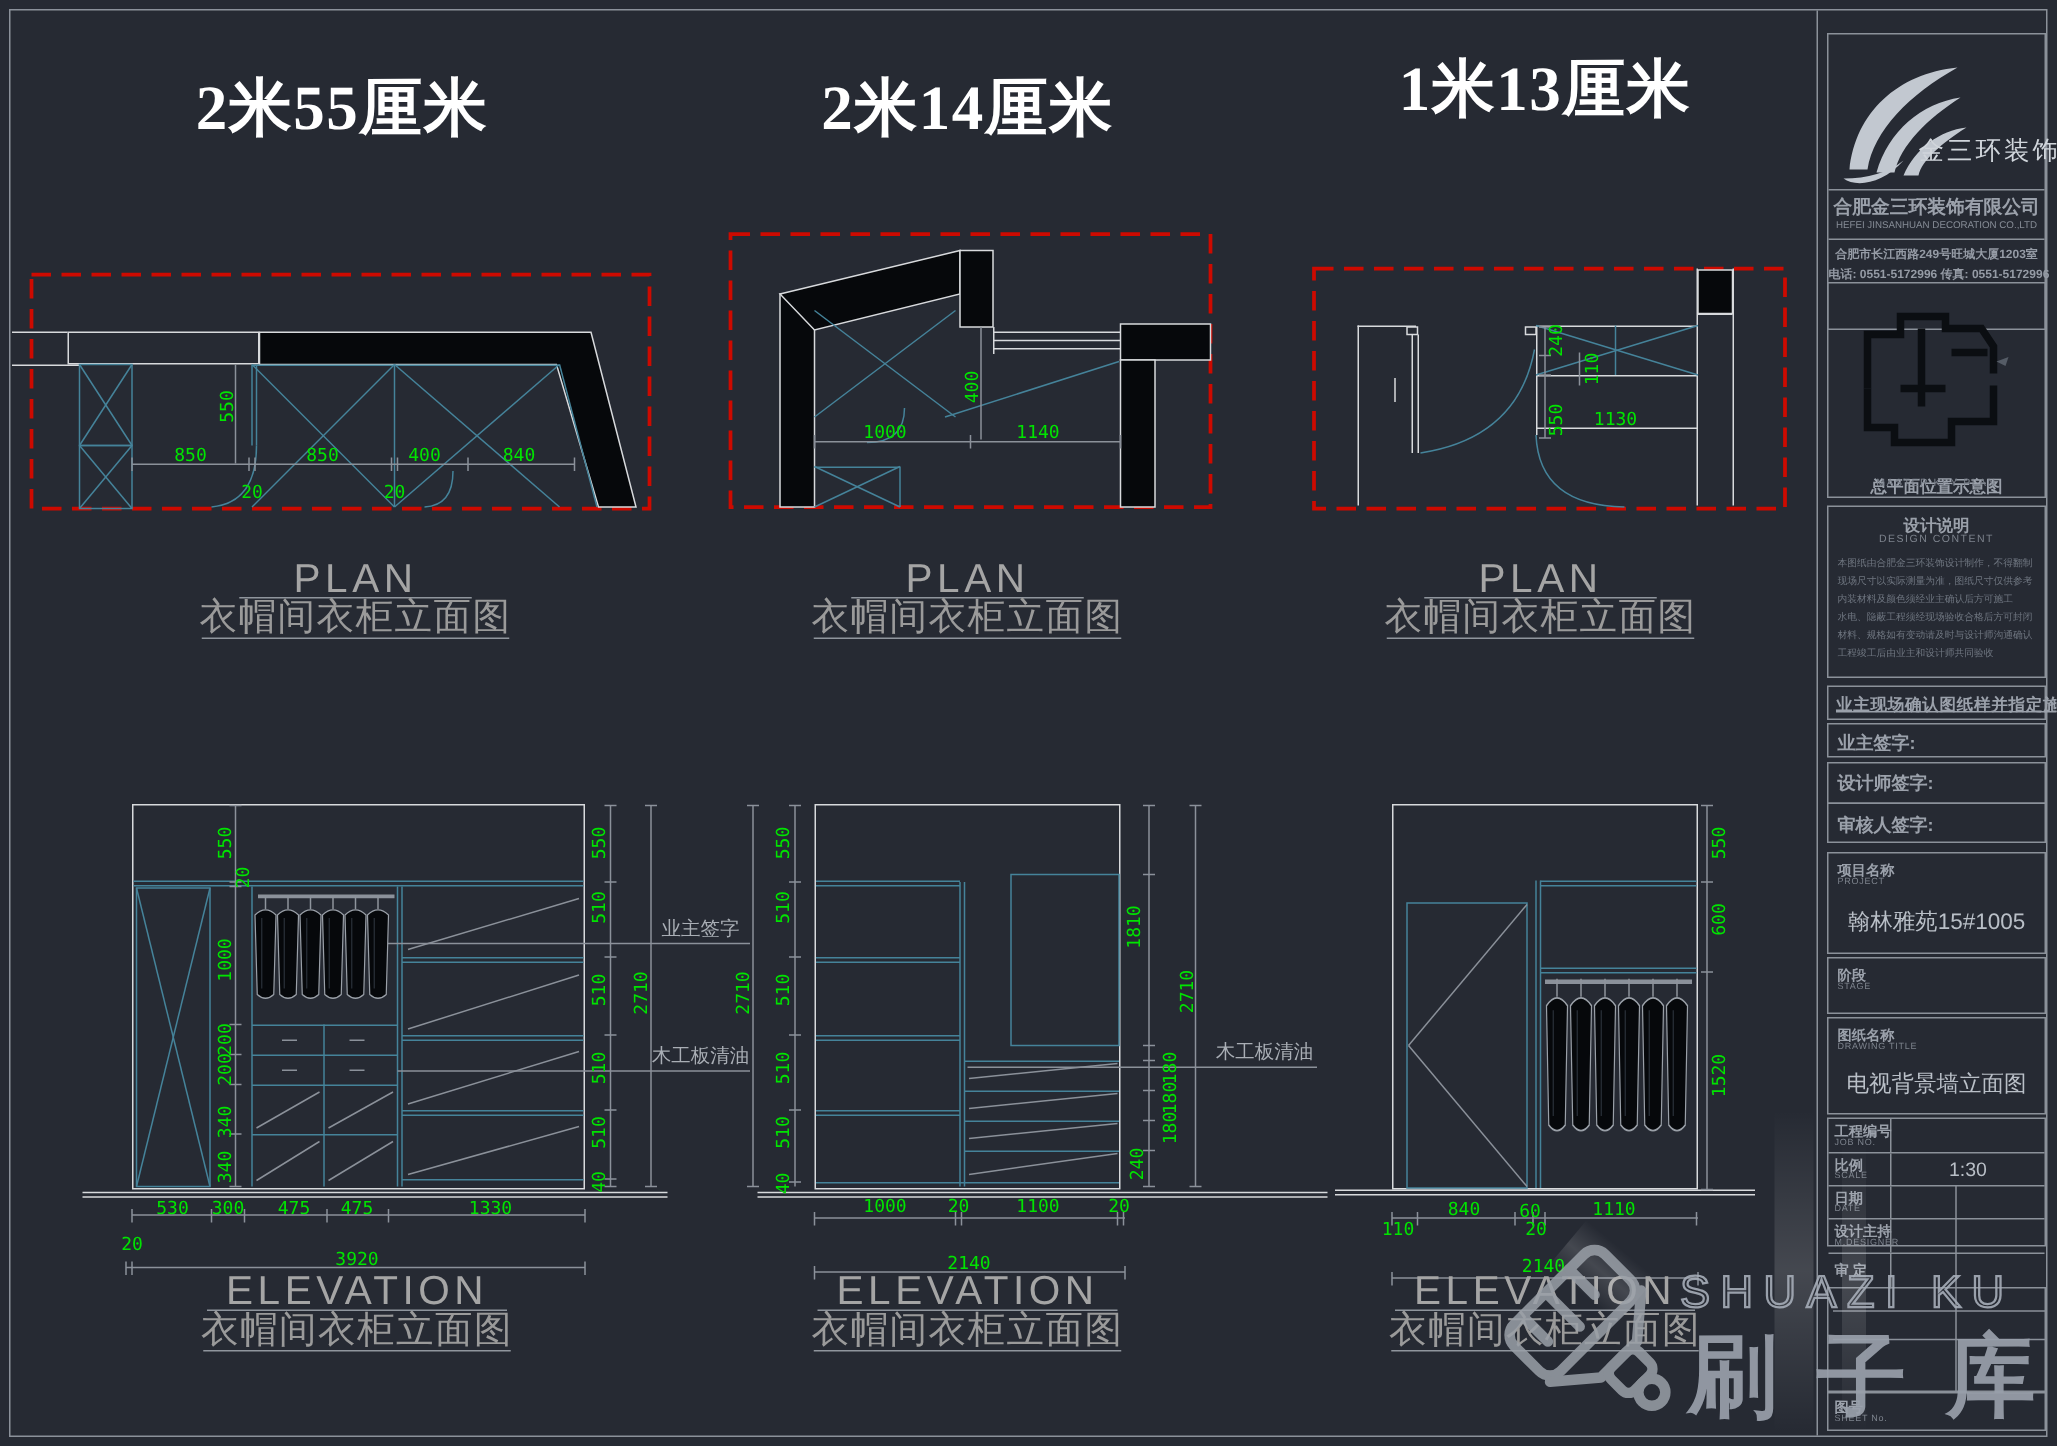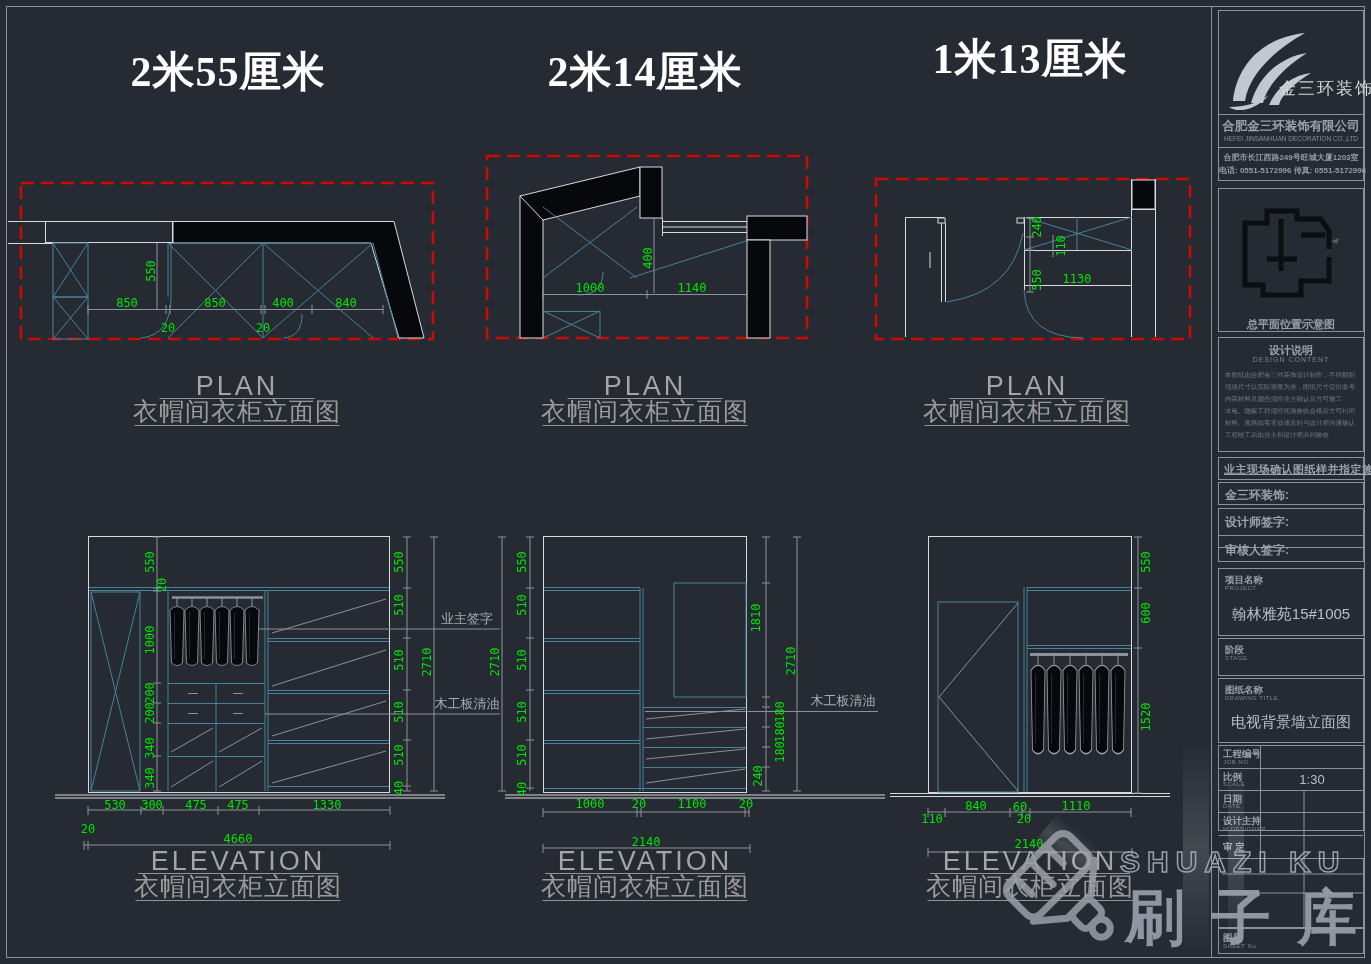--- a/index.html
+++ b/index.html
@@ -45,21 +45,21 @@
   .tb-center-cn{position:absolute;left:0;right:0;text-align:center;color:#9ba1ab;font-weight:bold;font-size:11px;white-space:nowrap;}
   .tb-center-en{position:absolute;left:0;right:0;text-align:center;color:#7d838d;font-size:7px;letter-spacing:1px;white-space:nowrap;}
   .tb-note{position:absolute;left:6px;right:4px;color:#6f7680;font-size:6.5px;white-space:nowrap;overflow:hidden;filter:blur(.4px);}
   .tb-sign{position:absolute;left:6px;color:#9ba1ab;font-weight:bold;font-size:12px;white-space:nowrap;}
   .tb-confirm{position:absolute;left:5px;color:#9ba1ab;font-weight:bold;font-size:11px;white-space:nowrap;text-decoration:underline;letter-spacing:.5px;}
   .tb-row{position:relative;border-bottom:1px solid #8b919a;box-sizing:border-box;}
   .tb-row:last-child{border-bottom:none;}
   .tb-cell-label{position:absolute;left:0;top:0;bottom:0;width:42px;border-right:1px solid #8b919a;box-sizing:border-box;}
   
   .wm-en{
-    position:absolute;font-size:30px;font-weight:bold;letter-spacing:7px;white-space:nowrap;
+    position:absolute;font-size:30px;font-weight:normal;letter-spacing:7px;white-space:nowrap;
     color:transparent;-webkit-text-stroke:1.5px #a6adb8;opacity:.9;
   }
   .wm-zh{position:absolute;font-size:60px;font-weight:bold;letter-spacing:26px;color:#99a0ab;opacity:.92;white-space:nowrap;}
   .streak{position:absolute;background:linear-gradient(180deg,rgba(255,255,255,0),rgba(255,255,255,.14),rgba(255,255,255,0));}
 </style>
 </head>
 <body>
 
 <svg width="1371" height="964" viewBox="0 0 1371 964" style="position:absolute;left:0;top:0">
   <defs>
@@ -391,21 +391,21 @@
 <span class="dim v" style="left:399px;top:755px">510</span>
 <span class="dim v" style="left:399px;top:788px">40</span>
 <span class="dim v" style="left:427px;top:662px">2710</span>
 
 <span class="dim" style="left:115px;top:805px">530</span>
 <span class="dim" style="left:152px;top:805px">300</span>
 <span class="dim" style="left:196px;top:805px">475</span>
 <span class="dim" style="left:238px;top:805px">475</span>
 <span class="dim" style="left:327px;top:805px">1330</span>
 <span class="dim" style="left:88px;top:829px">20</span>
-<span class="dim" style="left:238px;top:839px">4660</span>
+<span class="dim" style="left:238px;top:839px">3920</span>
 
 <span class="dim v" style="left:495px;top:662px">2710</span>
 <span class="dim v" style="left:522px;top:562px">550</span>
 <span class="dim v" style="left:522px;top:605px">510</span>
 <span class="dim v" style="left:522px;top:660px">510</span>
 <span class="dim v" style="left:522px;top:712px">510</span>
 <span class="dim v" style="left:522px;top:755px">510</span>
 <span class="dim v" style="left:522px;top:789px">40</span>
 <span class="dim v" style="left:756px;top:618px">1810</span>
 <span class="dim v" style="left:780px;top:712px">180</span>
@@ -426,21 +426,21 @@
 <span class="dim" style="left:1020px;top:807px">60</span>
 <span class="dim" style="left:1076px;top:806px">1110</span>
 <span class="dim" style="left:932px;top:819px">110</span>
 <span class="dim" style="left:1024px;top:819px">20</span>
 <span class="dim" style="left:1029px;top:844px">2140</span>
 
 <span class="ann" style="left:467px;top:628px">业主签字</span>
 <span class="ann" style="left:467px;top:713px">木工板清油</span>
 <span class="ann" style="left:843px;top:710px">木工板清油</span>
 
-<div class="panel" style="top:10px;height:171px">
+<div class="panel" style="top:22px;height:198px">
   <svg width="92" height="88" viewBox="0 0 92 88" style="position:absolute;left:8px;top:12px;overflow:visible">
     <path d="M6,78 C10,40 38,14 78,10 C46,28 22,52 18,78 Z" fill="#c2c8d0"></path>
     <path d="M24,80 C32,52 54,34 80,30 C58,44 40,62 36,80 Z" fill="#c2c8d0"></path>
     <path d="M42,82 C50,64 66,52 84,50 C68,60 54,72 52,82 Z" fill="#c2c8d0"></path>
     <path d="M2,84 C18,84 32,80 42,72 C28,88 10,90 2,84 Z" fill="#c2c8d0"></path>
   </svg>
   <span class="tb-brand" style="position:absolute;left:60px;top:66px">金三环装饰</span>
   <div class="hline" style="top:103px"></div>
   <div class="tb-company-cn" style="top:107px">合肥金三环装饰有限公司</div>
   <div class="tb-company-en" style="top:124px">HEFEI JINSANHUAN DECORATION CO.,LTD</div>
@@ -470,23 +470,23 @@
   <div class="tb-note" style="top:57px">内装材料及颜色须经业主确认后方可施工</div>
   <div class="tb-note" style="top:69px">水电、隐蔽工程须经现场验收合格后方可封闭</div>
   <div class="tb-note" style="top:81px">材料、规格如有变动请及时与设计师沟通确认</div>
   <div class="tb-note" style="top:93px">工程竣工后由业主和设计师共同验收</div>
 </div>
 
 <div class="panel" style="top:457px;height:23px">
   <span class="tb-confirm" style="top:4px">业主现场确认图纸样并指定施工</span>
 </div>
 <div class="panel" style="top:482px;height:23px">
-  <span class="tb-sign" style="top:4px">金三环装饰:</span>
-</div>
-<div class="panel" style="top:508px;height:40px">
+  <span class="tb-sign" style="top:4px">业主签字:</span>
+</div>
+<div class="panel" style="top:508px;height:28px">
   <span class="tb-sign" style="top:5px">设计师签字:</span>
 </div>
 <div class="panel" style="top:535px;height:27px">
   <span class="tb-sign" style="top:6px">审核人签字:</span>
 </div>
 
 <div class="panel" style="top:568px;height:68px">
   <span class="tb-lab-cn" style="left:6px;top:5px">项目名称</span>
   <span class="tb-lab-en" style="left:6px;top:16px">PROJECT</span>
   <div class="tb-val" style="top:36px">翰林雅苑15#1005</div>

